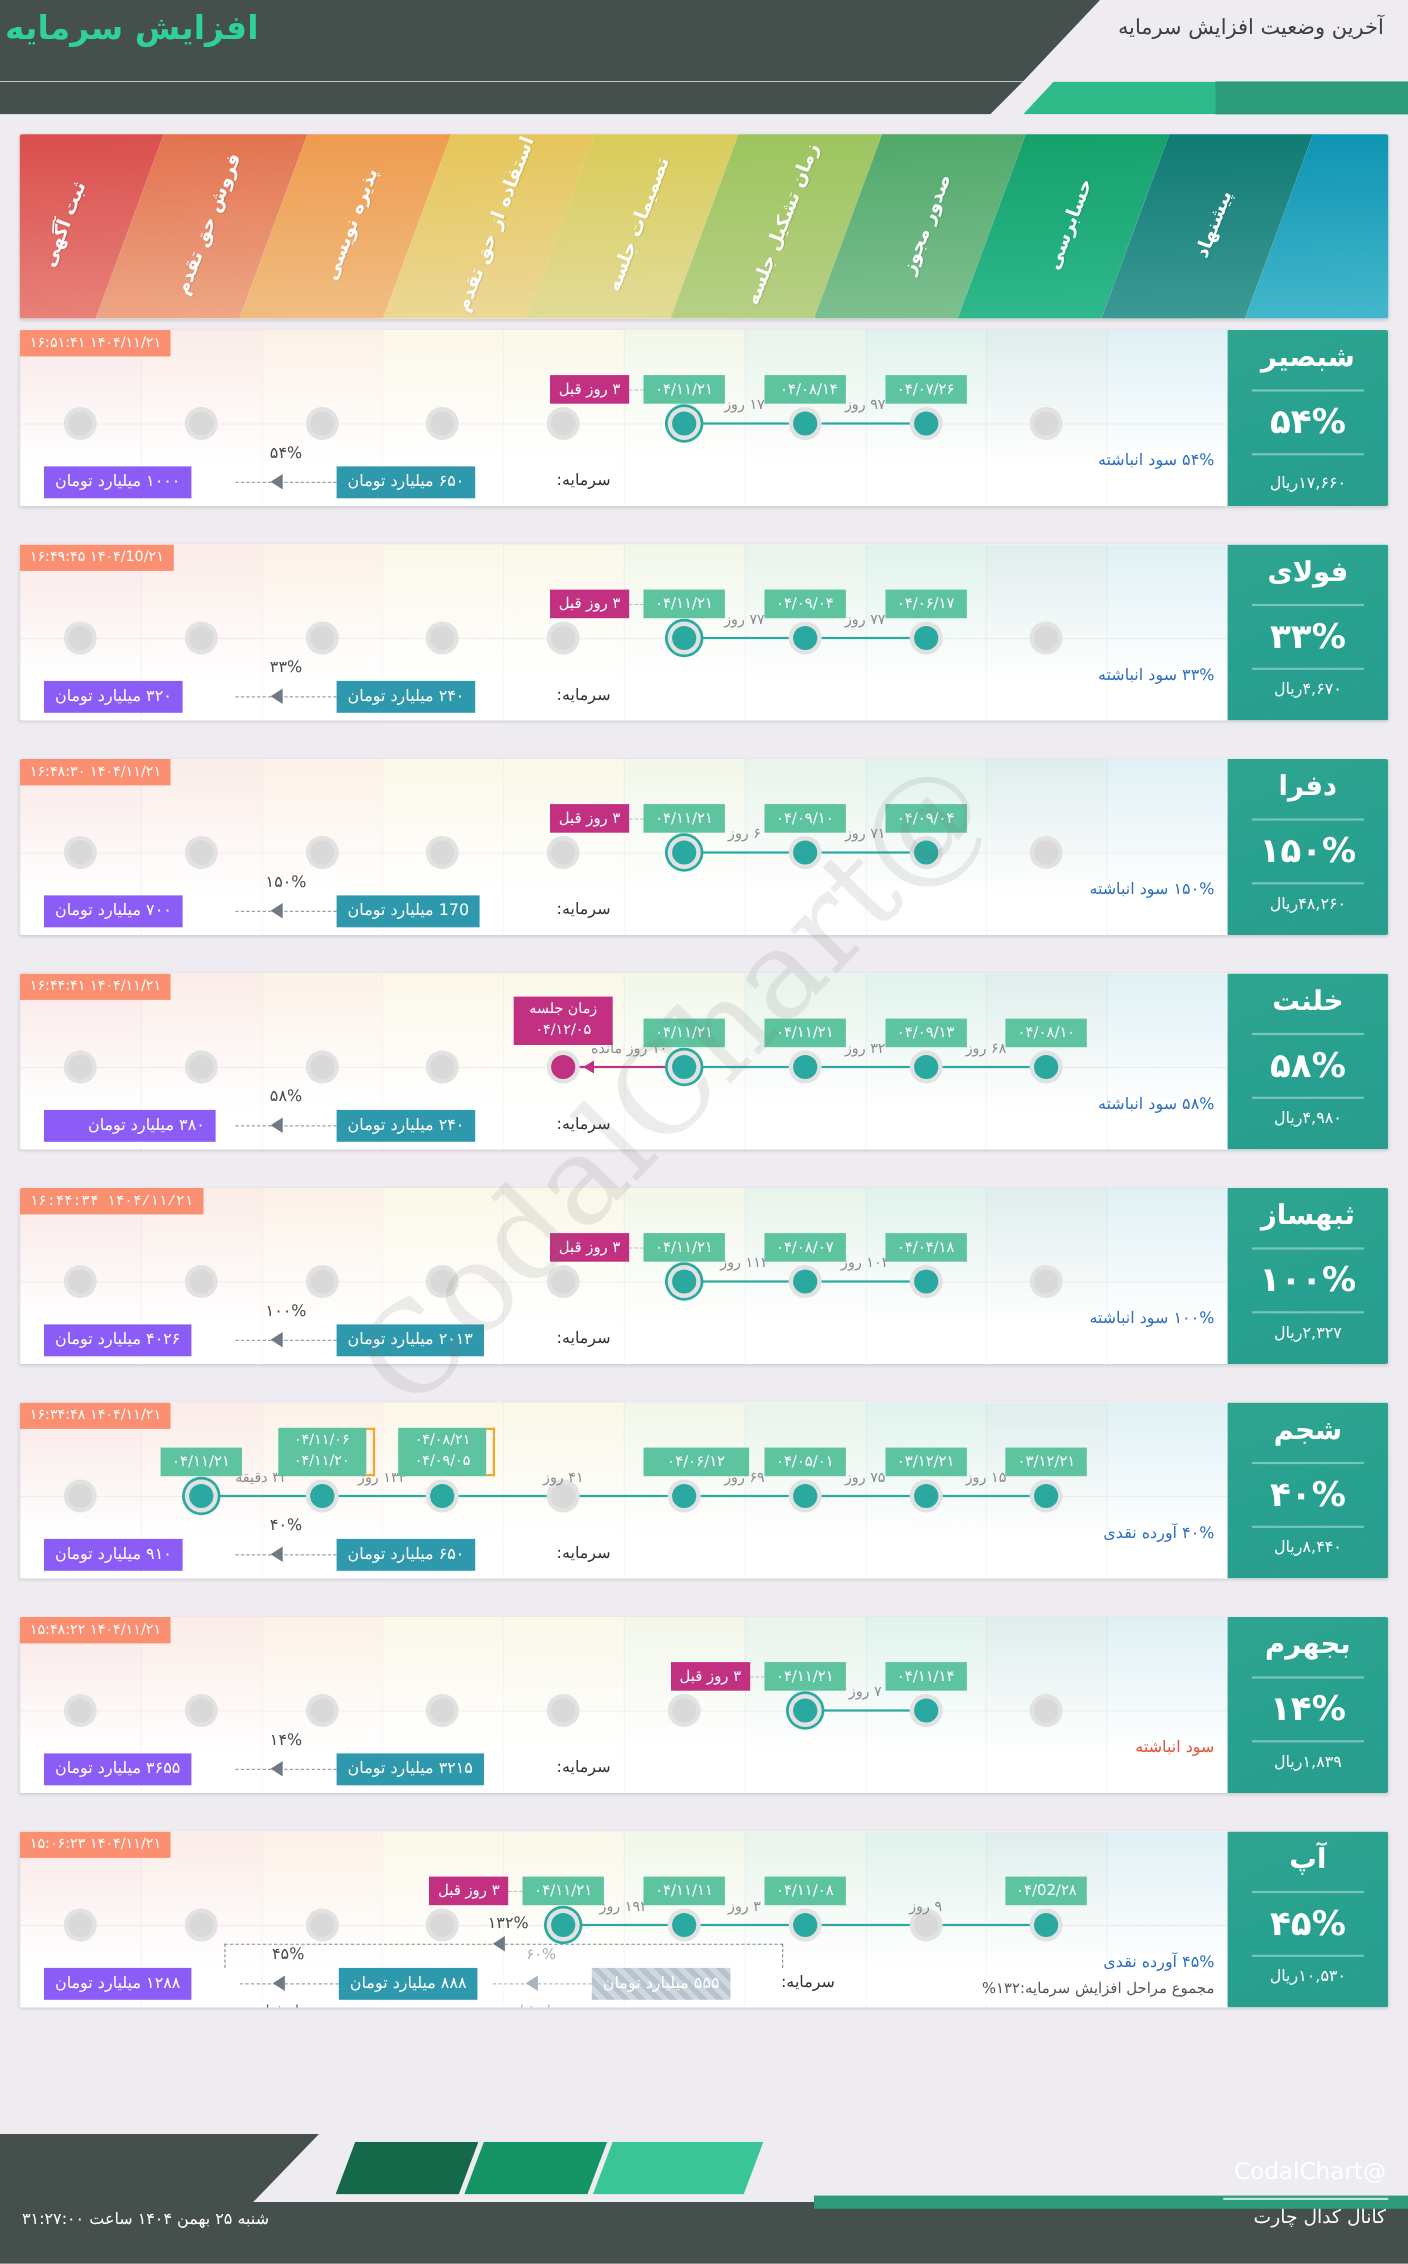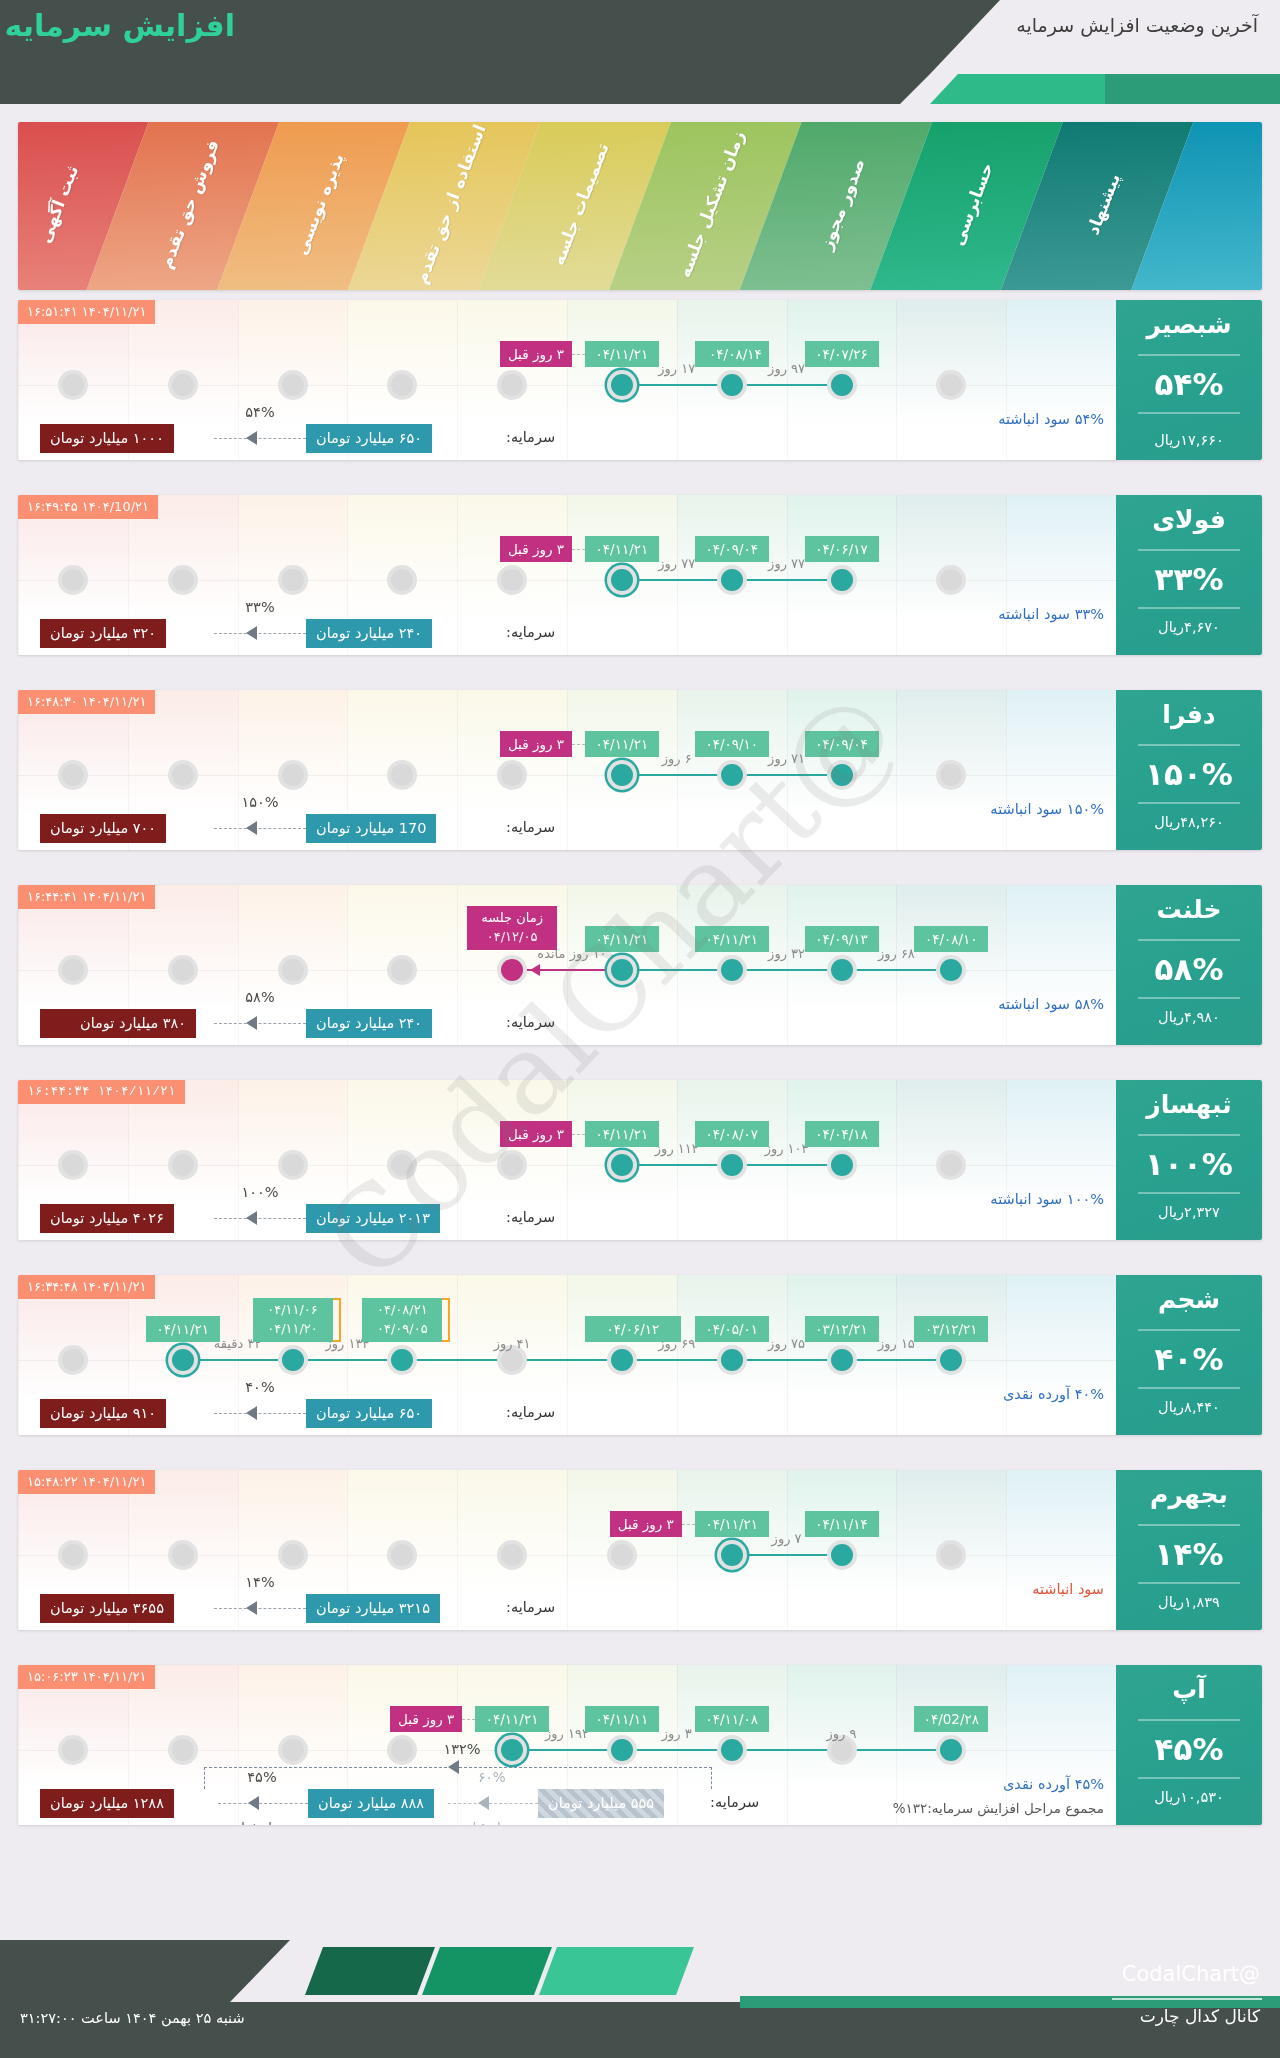--- a/index.html
+++ b/index.html
@@ -119,21 +119,21 @@
     position:absolute; font-size:14.5px; color:#2f6fbf; white-space:nowrap; z-index:5;
   }
   .note.red{ color:#e2533a; }
   .note.grey{ color:#555; font-size:13.5px; }
 
   
   .chip{
     position:absolute; height:29px; line-height:29px; padding:0 10px;
     color:#fff; font-size:14.5px; white-space:nowrap; z-index:5;
   }
-  .chip.green{ background:#7f1d1d; }
+  .chip.green{ background:#8b5cf6; }
   .chip.teal{ background:#2e98ad; }
   .chip.hatch{
     background:
       repeating-linear-gradient(45deg, #b9c3cd 0 5px, #cfd7df 5px 10px);
     color:#fff;
   }
   .caplabel{
     position:absolute; font-size:14.5px; color:#333; white-space:nowrap; z-index:5;
   }
   .pct{

